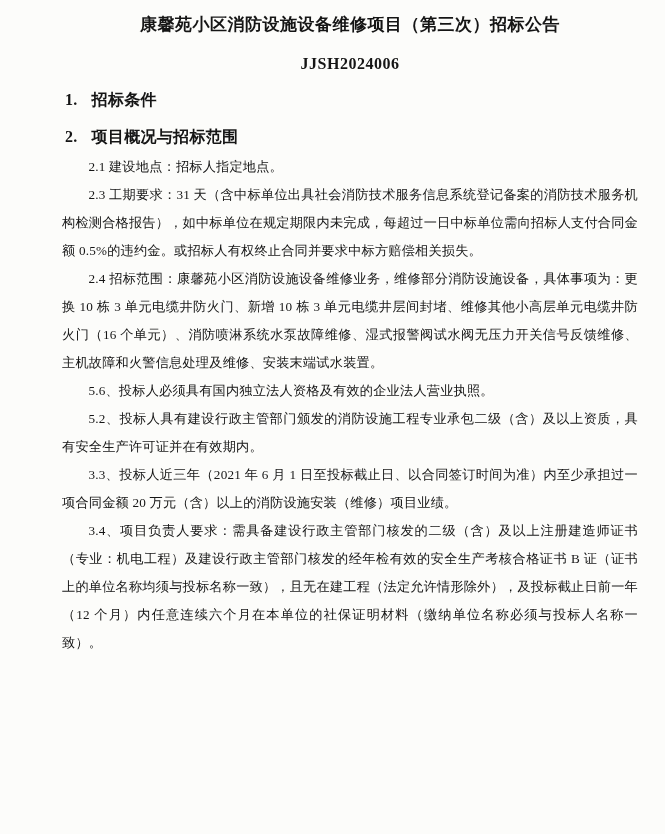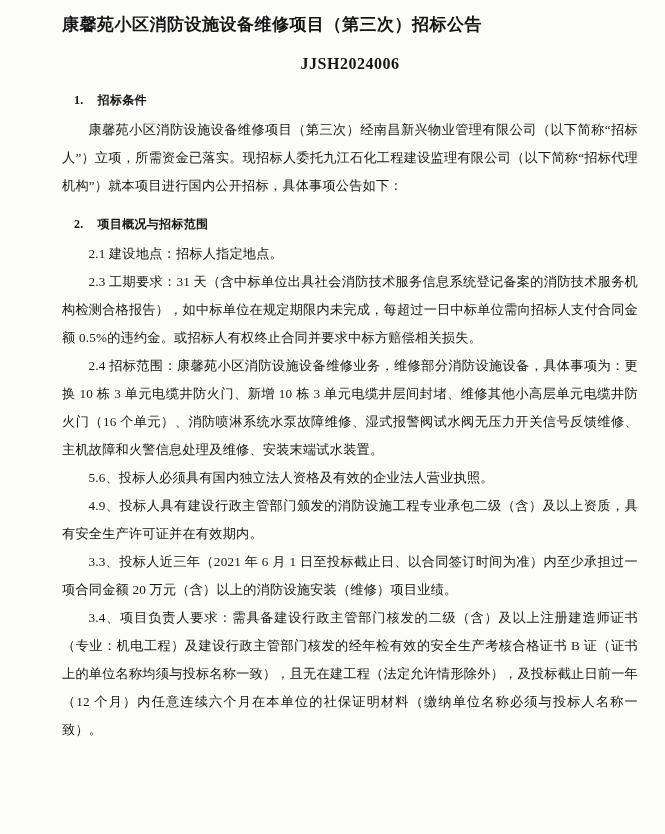--- a/index.html
+++ b/index.html
@@ -15,38 +15,38 @@
     background: #fcfcfa;
     box-sizing: border-box;
     padding: 13px 27px 8px 62px;
     overflow: hidden;
     font-family: "Liberation Serif", "DejaVu Serif", serif;
     color: #151515;
   }
   .doc-title {
     font-size: 17px;
     font-weight: bold;
-    text-align: left;
+    text-align: center;
     margin: 0;
     letter-spacing: 0.5px;
     line-height: 24px;
   }
   .doc-number {
     font-size: 16px;
     font-weight: bold;
     text-align: center;
     margin: 15px 0 0 0;
     letter-spacing: 0.5px;
     line-height: 24px;
     font-family: "Liberation Serif", "DejaVu Serif", serif;
   }
   .sec-heading {
-    font-size: 12px;
+    font-size: 16px;
     font-weight: bold;
-    margin: 11px 0 3px 12px;
+    margin: 11px 0 3px 3px;
     line-height: 26px;
     letter-spacing: 0.3px;
   }
   .sec-heading .sec-num {
     display: inline-block;
     margin-right: 14px;
   }
   .para {
     font-size: 13.2px;
     line-height: 28px;
@@ -57,23 +57,22 @@
   }
 </style>
 </head>
 <body>
 
 <div class="page">
   <h1 class="doc-title">康馨苑小区消防设施设备维修项目（第三次）招标公告</h1>
   <h2 class="doc-number">JJSH2024006</h2>
   <div id="sections">
       <h3 class="sec-heading"><span class="sec-num">1.</span><span>招标条件</span></h3>
-      <p class="para">康馨苑小区消防设施设备维修项目（第三次）经南昌新兴物业管理有限公司（以下简称“招标人”）立项，所需资金已落实。现招标人委托九江石化工程建设监理有限公司（以下简称“招标代理机构”）就本项目进行国内公开招标，具体事项公告如下：</p>
       <h3 class="sec-heading"><span class="sec-num">2.</span><span>项目概况与招标范围</span></h3>
       <p class="para">2.1 建设地点：招标人指定地点。</p>
       <p class="para">2.3 工期要求：31 天（含中标单位出具社会消防技术服务信息系统登记备案的消防技术服务机构检测合格报告），如中标单位在规定期限内未完成，每超过一日中标单位需向招标人支付合同金额 0.5%的违约金。或招标人有权终止合同并要求中标方赔偿相关损失。</p>
       <p class="para">2.4 招标范围：康馨苑小区消防设施设备维修业务，维修部分消防设施设备，具体事项为：更换 10 栋 3 单元电缆井防火门、新增 10 栋 3 单元电缆井层间封堵、维修其他小高层单元电缆井防火门（16 个单元）、消防喷淋系统水泵故障维修、湿式报警阀试水阀无压力开关信号反馈维修、主机故障和火警信息处理及维修、安装末端试水装置。</p>
       <p class="para">5.6、投标人必须具有国内独立法人资格及有效的企业法人营业执照。</p>
-      <p class="para">4.9、投标人具有建设行政主管部门颁发的消防设施工程专业承包二级（含）及以上资质，具有安全生产许可证并在有效期内。</p>
+      <p class="para">5.2、投标人具有建设行政主管部门颁发的消防设施工程专业承包二级（含）及以上资质，具有安全生产许可证并在有效期内。</p>
       <p class="para">3.3、投标人近三年（2021 年 6 月 1 日至投标截止日、以合同签订时间为准）内至少承担过一项合同金额 20 万元（含）以上的消防设施安装（维修）项目业绩。</p>
       <p class="para">3.4、项目负责人要求：需具备建设行政主管部门核发的二级（含）及以上注册建造师证书（专业：机电工程）及建设行政主管部门核发的经年检有效的安全生产考核合格证书 B 证（证书上的单位名称均须与投标名称一致），且无在建工程（法定允许情形除外），及投标截止日前一年（12 个月）内任意连续六个月在本单位的社保证明材料（缴纳单位名称必须与投标人名称一致）。</p>
     </div>
 </div>
 
 </body></html>

